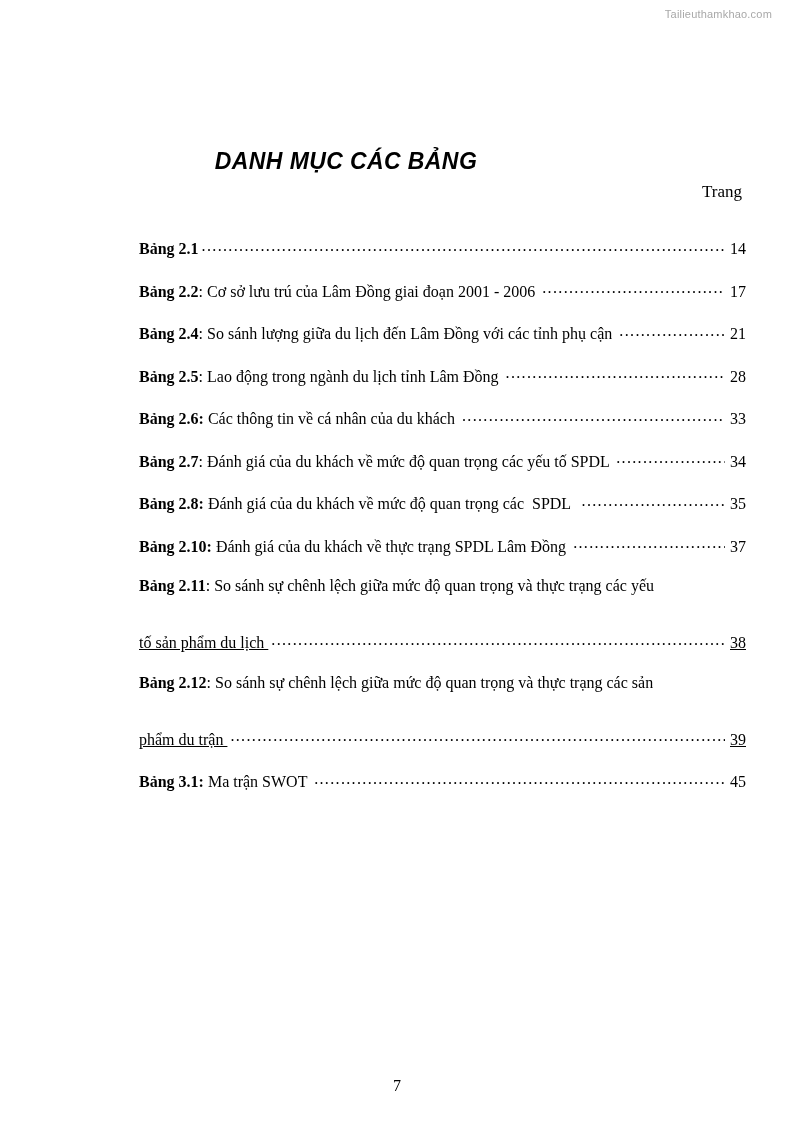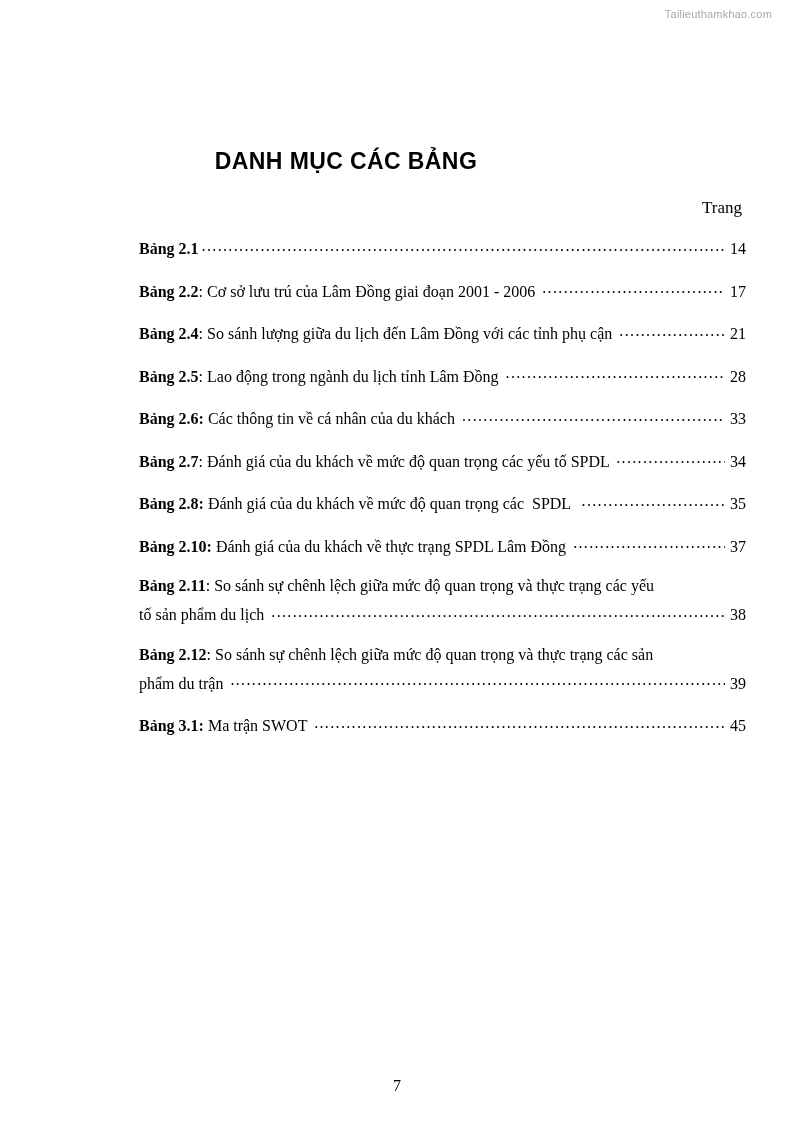--- a/index.html
+++ b/index.html
@@ -37,32 +37,32 @@
     position: absolute;
     top: 148px;
     left: 0;
     width: 692px;
     text-align: center;
     font-family: "Liberation Sans", "DejaVu Sans", sans-serif;
     font-weight: bold;
     font-size: 23px;
     letter-spacing: 0.4px;
     color: #000000;
+    font-style: italic;
   }
 
   
   .trang-label {
     position: absolute;
     top: 182px;
     left: 0;
     width: 742px;
     text-align: right;
     font-size: 17px;
     color: #000000;
-    margin-top: 16px;
   }
 
   
   .toc {
     position: absolute;
     top: 238px;
     left: 139px;
     width: 607px;
   }
 
@@ -73,21 +73,22 @@
     color: #000000;
   }
 
   .entry-line {
     display: flex;
     align-items: baseline;
     width: 100%;
     white-space: nowrap;
   }
   .entry-line + .entry-line {
-    margin-top: 10px;
+    margin-top: 38px;
+    text-decoration: underline;
   }
 
   .entry-label {
     font-weight: bold;
     flex: 0 0 auto;
   }
 
   .entry-text {
     flex: 0 0 auto;
     white-space: pre;

